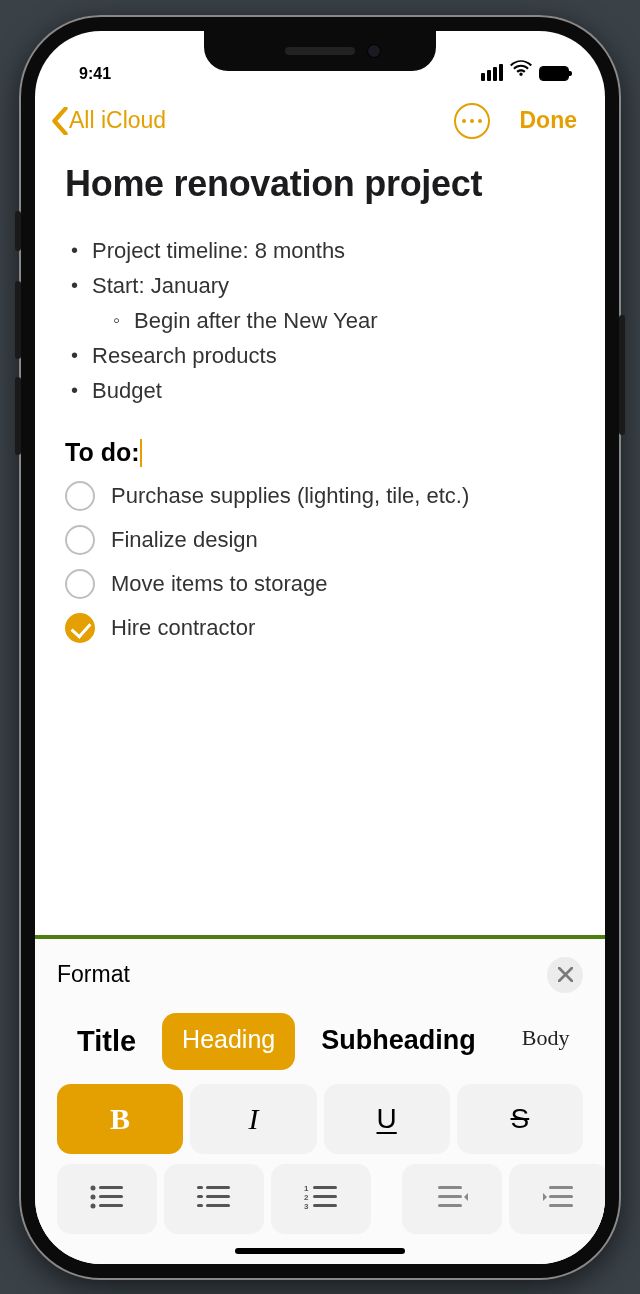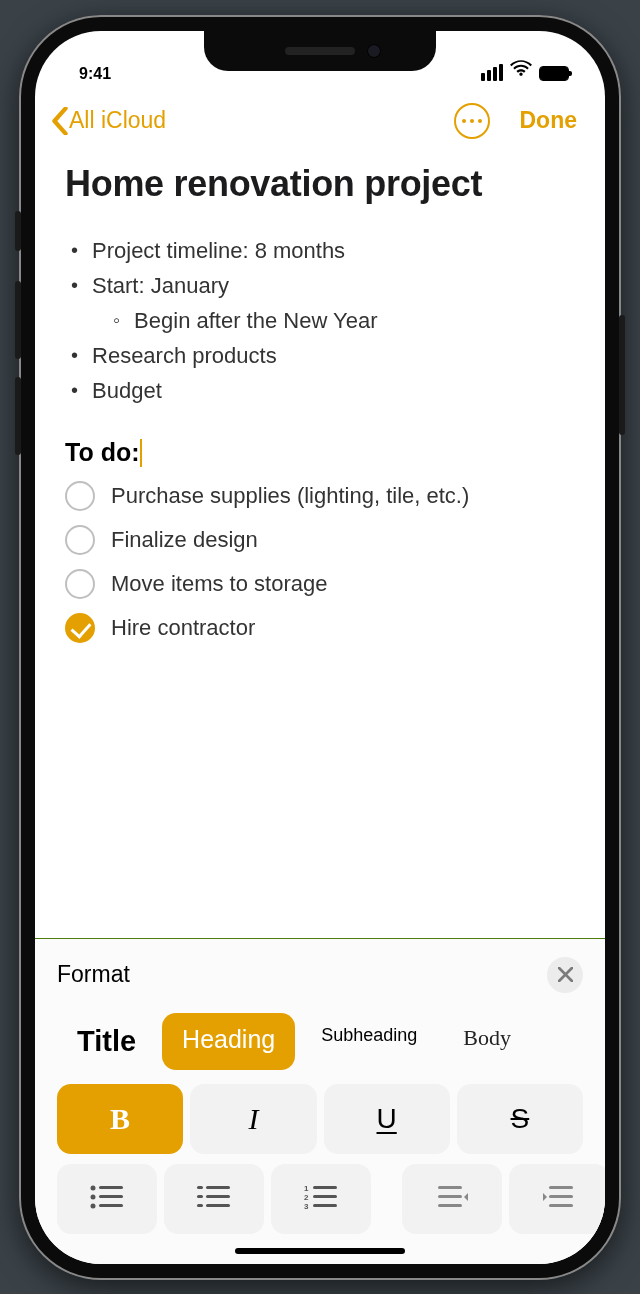--- a/index.html
+++ b/index.html
@@ -116,38 +116,38 @@
       width:30px; height:30px; border:2px solid #bfbfbf; border-radius:50%; flex:none;
     }
     .check-circle.checked { background:#e3a000; border-color:#e3a000; position:relative; }
     .check-circle.checked::after {
       content:""; position:absolute; left:8px; top:4px; width:9px; height:15px;
       border-right:3px solid #fff; border-bottom:3px solid #fff; transform:rotate(42deg);
     }
 
     .format-panel {
       position:absolute; bottom:0; left:0; right:0;
-      background:#fbfbfb; border-top:1px solid #4d7c0f;
+      background:#fbfbfb; border-top:4px solid #4d7c0f;
       padding: 16px 0 30px;
     }
     .format-header { display:flex; justify-content:space-between; align-items:center; padding: 2px 22px 16px;}
     .format-label { font-size:23px; font-weight:400; }
     .close-btn {
       width:36px;height:36px;background:#ececec;border-radius:50%;
       display:flex;align-items:center;justify-content:center;
     }
     .close-btn svg { width:15px; height:15px; }
 
     .styles-row { display:flex; gap:6px; padding:4px 22px 14px; overflow:hidden; white-space:nowrap;}
     .style-btn {
       padding:12px 20px; border-radius:14px; font-size:23px; color:#000;
     }
     .style-title { font-size:29px; font-weight:800; }
     .style-heading { background:#e3a000; color:#fff; font-weight:500; font-size:25px;}
-    .style-sub { font-weight:400; font-size:18px;}
+    .style-sub { font-weight:700; font-size:27px;}
     .style-body { font-size:22px; color:#222;font-family:Liberation Serif, serif;}
 
     .format-row { display:flex; gap:7px; padding: 0 22px 10px; }
     .fbtn {
       flex:1; background:#f2f2f2; border-radius:14px; height:70px;
       display:flex;align-items:center;justify-content:center;
       font-size:28px;
     }
     .fbtn.active { background:#e3a000; color:#fff; }
     .bold-b { font-family: Georgia, serif; font-weight:700; font-size:30px;}

